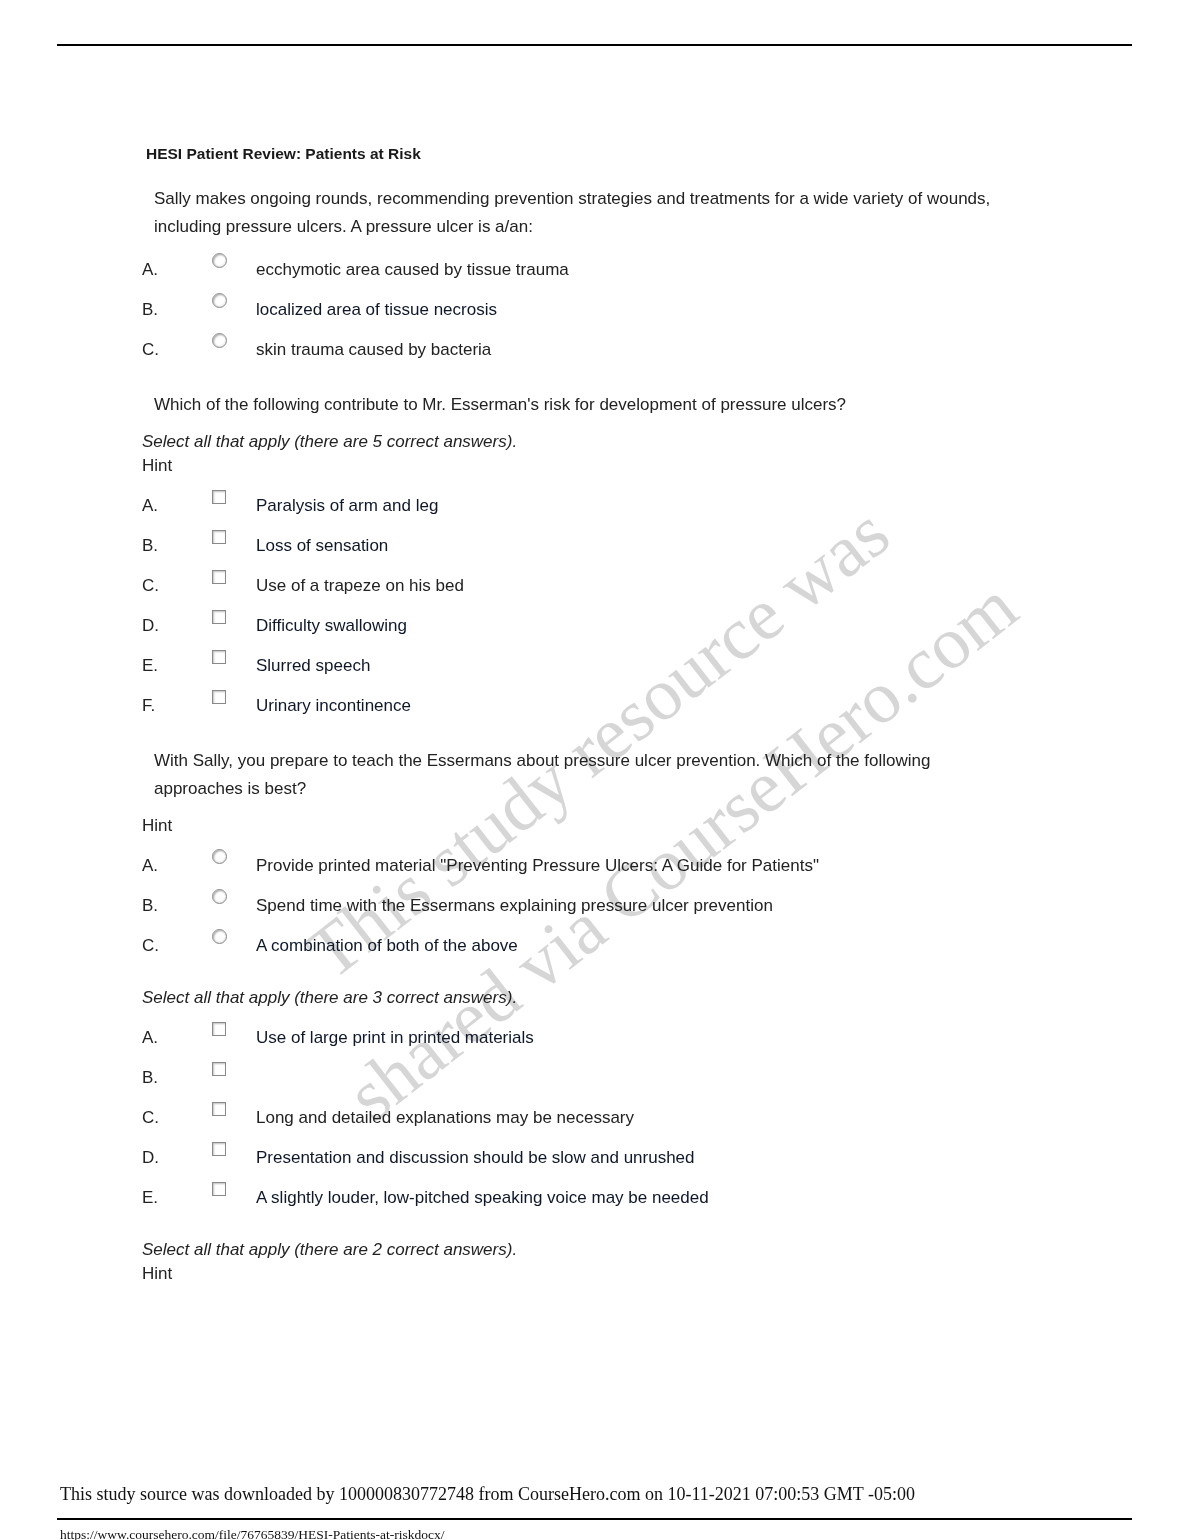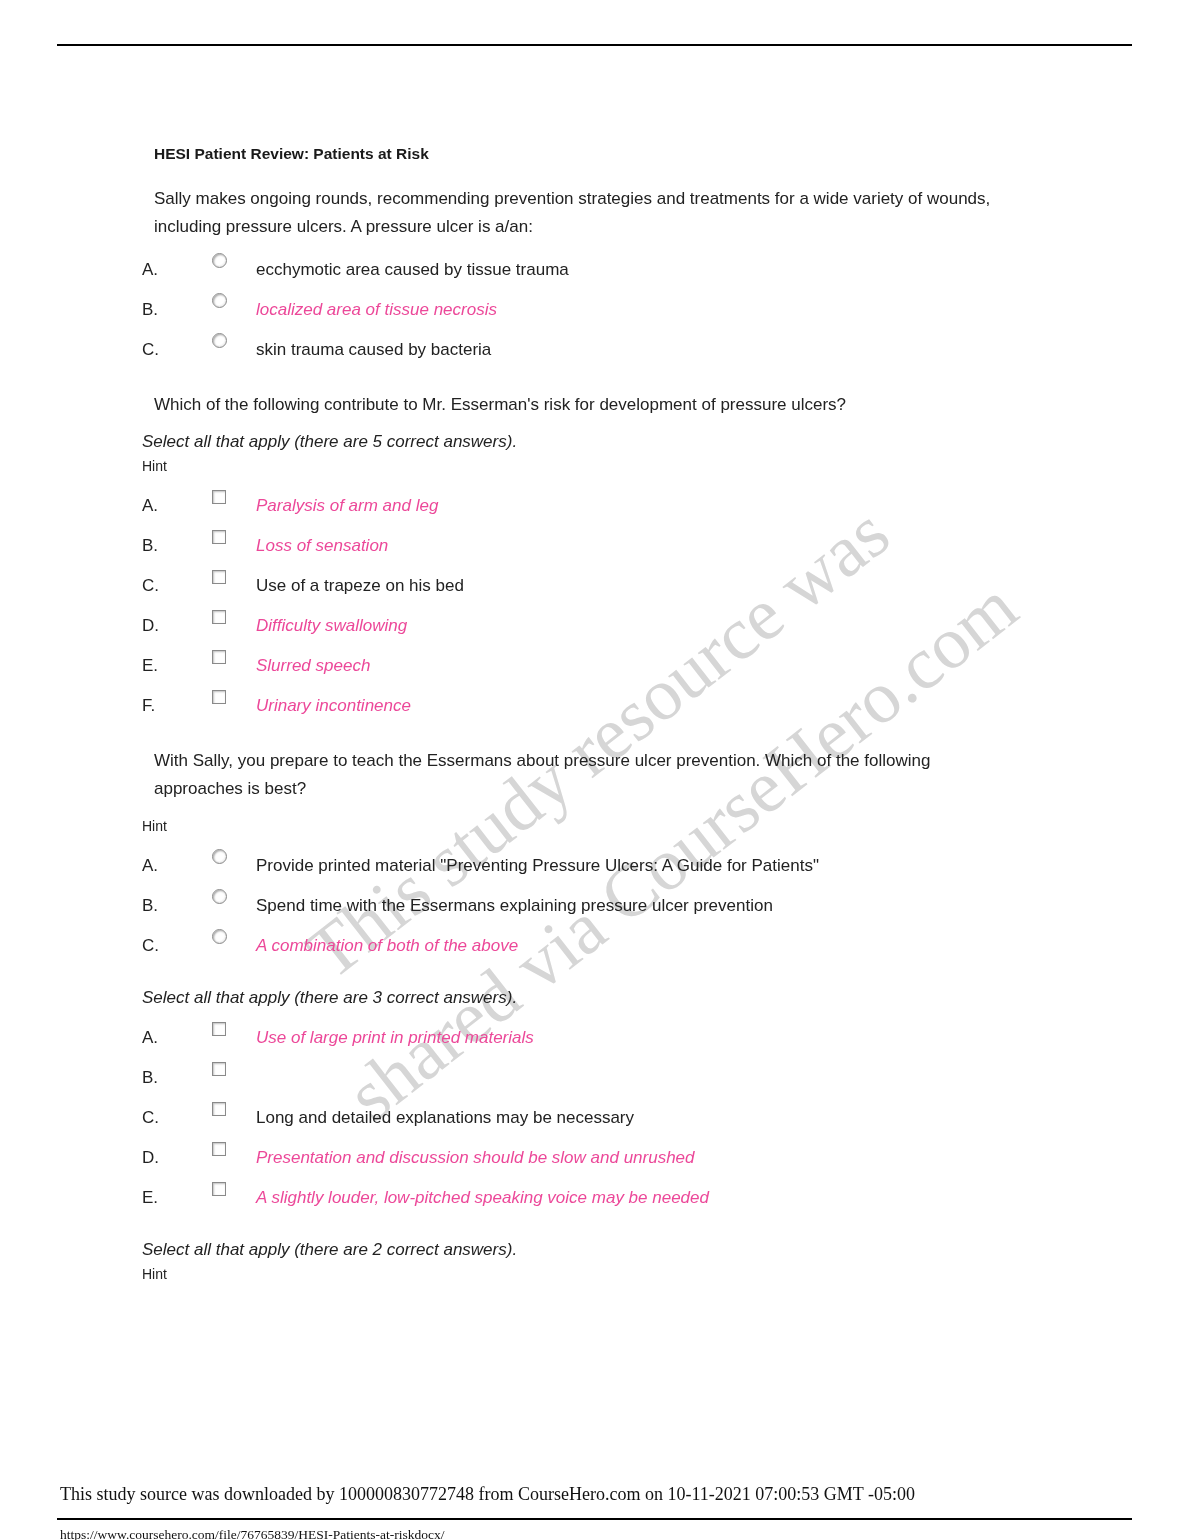--- a/index.html
+++ b/index.html
@@ -42,36 +42,36 @@
   .content {
     position: relative;
     z-index: 1;
     padding: 145px 0 0 142px;
     width: 890px;
   }
   .title {
     font-size: 15.5px;
     font-weight: 700;
     color: #1a1a1a;
-    margin: 0 0 22px 12px;
+    margin: 0 0 22px 4px;
   }
   .prompt {
     font-size: 17px;
     line-height: 28px;
     margin: 12px;
     color: #222222;
   }
   .note {
     font-size: 17px;
     line-height: 22px;
     font-style: italic;
     margin: 0;
   }
   .hint {
-    font-size: 14px;
+    font-size: 17px;
     line-height: 22px;
     margin: 0;
   }
   .mt-sm { margin-top: 2px; }
   .mt-md { margin-top: 2px; }
   .section { margin-top: 30px; }
 
   .options { margin-top: 18px; }
   .option {
     display: flex;
@@ -97,21 +97,21 @@
     box-shadow: inset 1px 1px 2px rgba(0,0,0,0.35);
   }
   .checkbox {
     display: inline-block;
     width: 12px;
     height: 12px;
     border: 1px solid #8a8a8a;
     background: #ffffff;
     box-shadow: inset 1px 1px 2px rgba(0,0,0,0.25);
   }
-  .label[data-color="red"] { color: #ec4899; font-style: italic; }
+  .label[data-color="red"] { color: #0f172a; }
   .label[data-color="default"] { color: #222222; }
 
   .footer-note {
     position: absolute;
     left: 60px;
     top: 1484px;
     font-family: "Liberation Serif", serif;
     font-size: 18px;
     color: #111111;
     z-index: 1;

